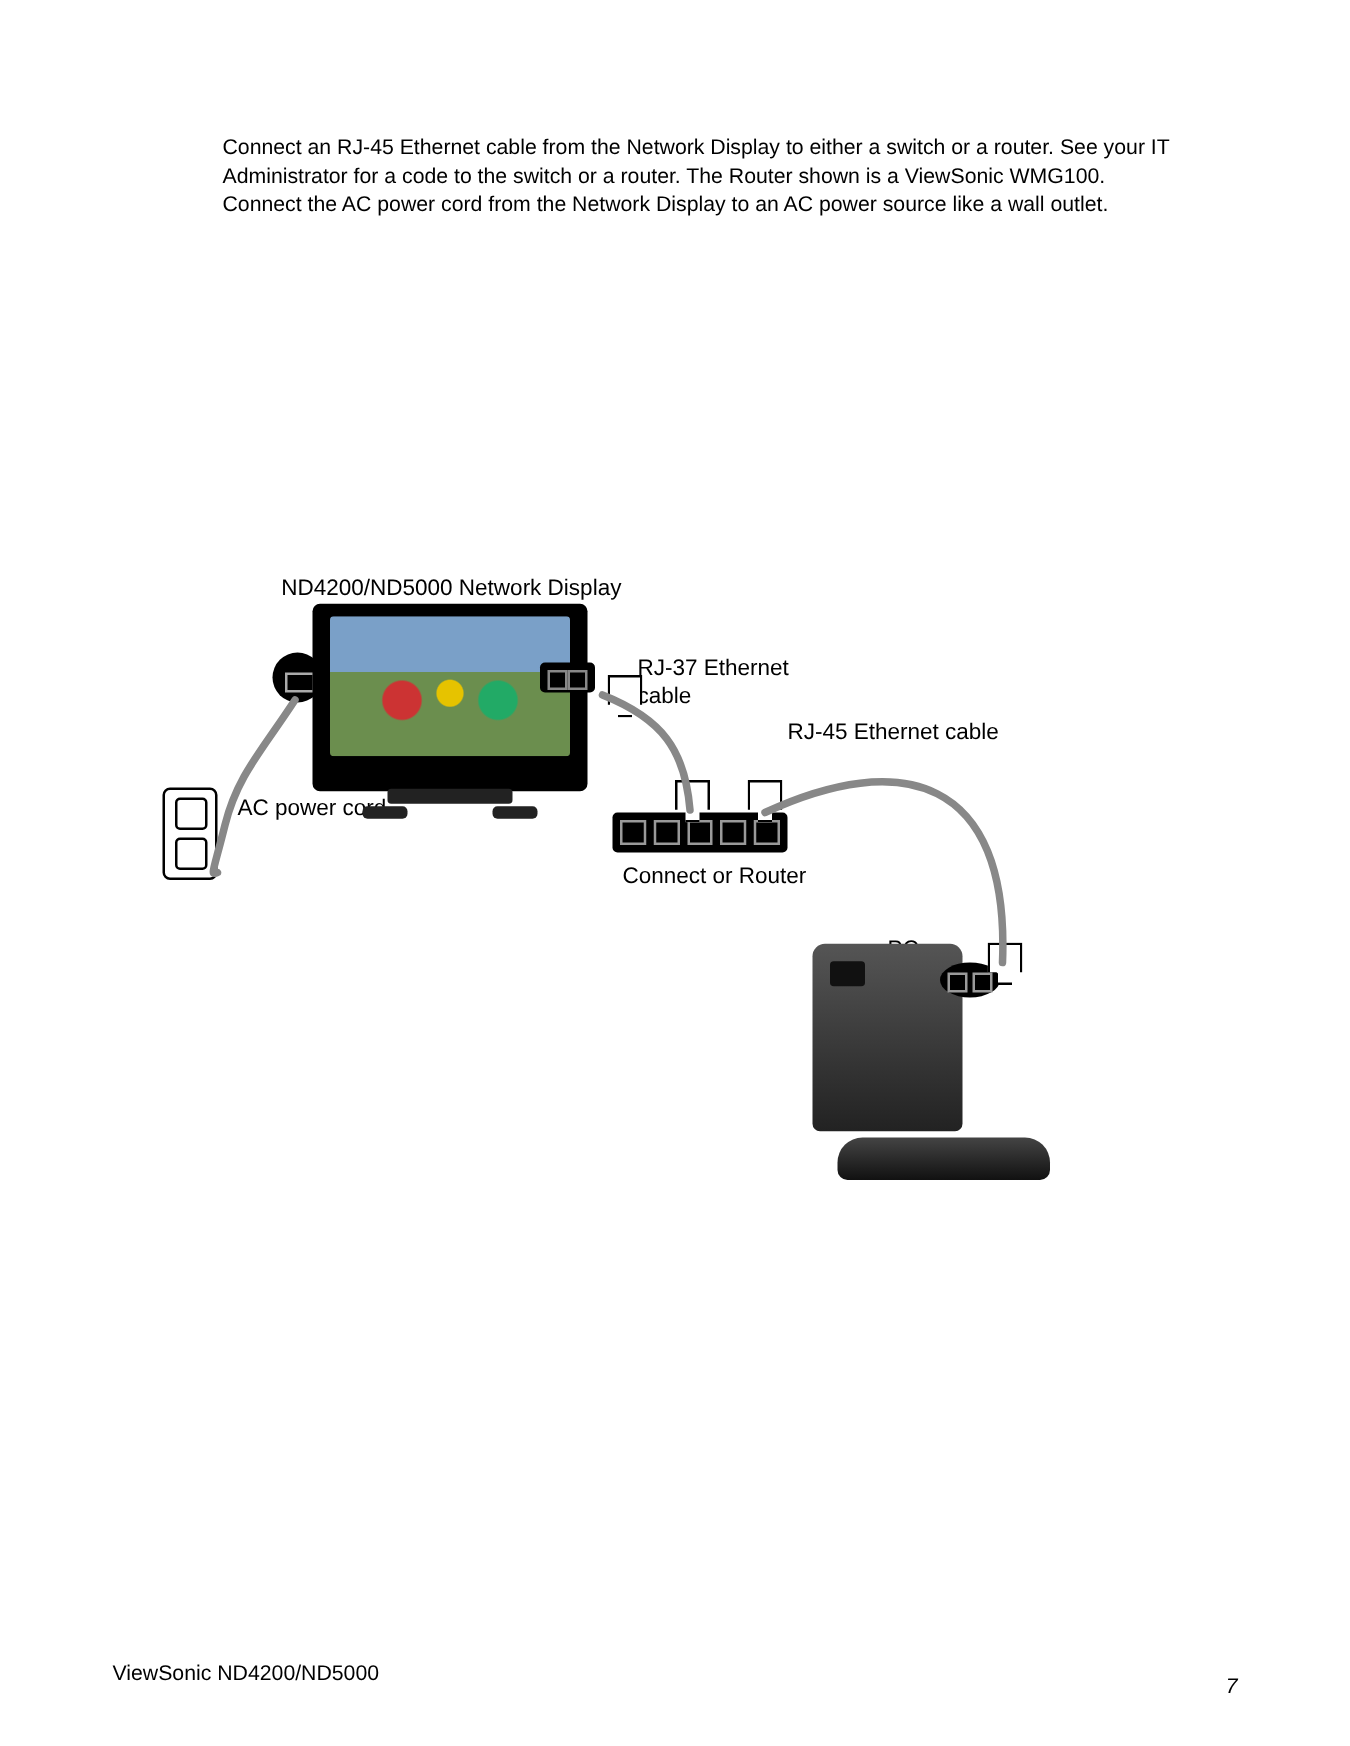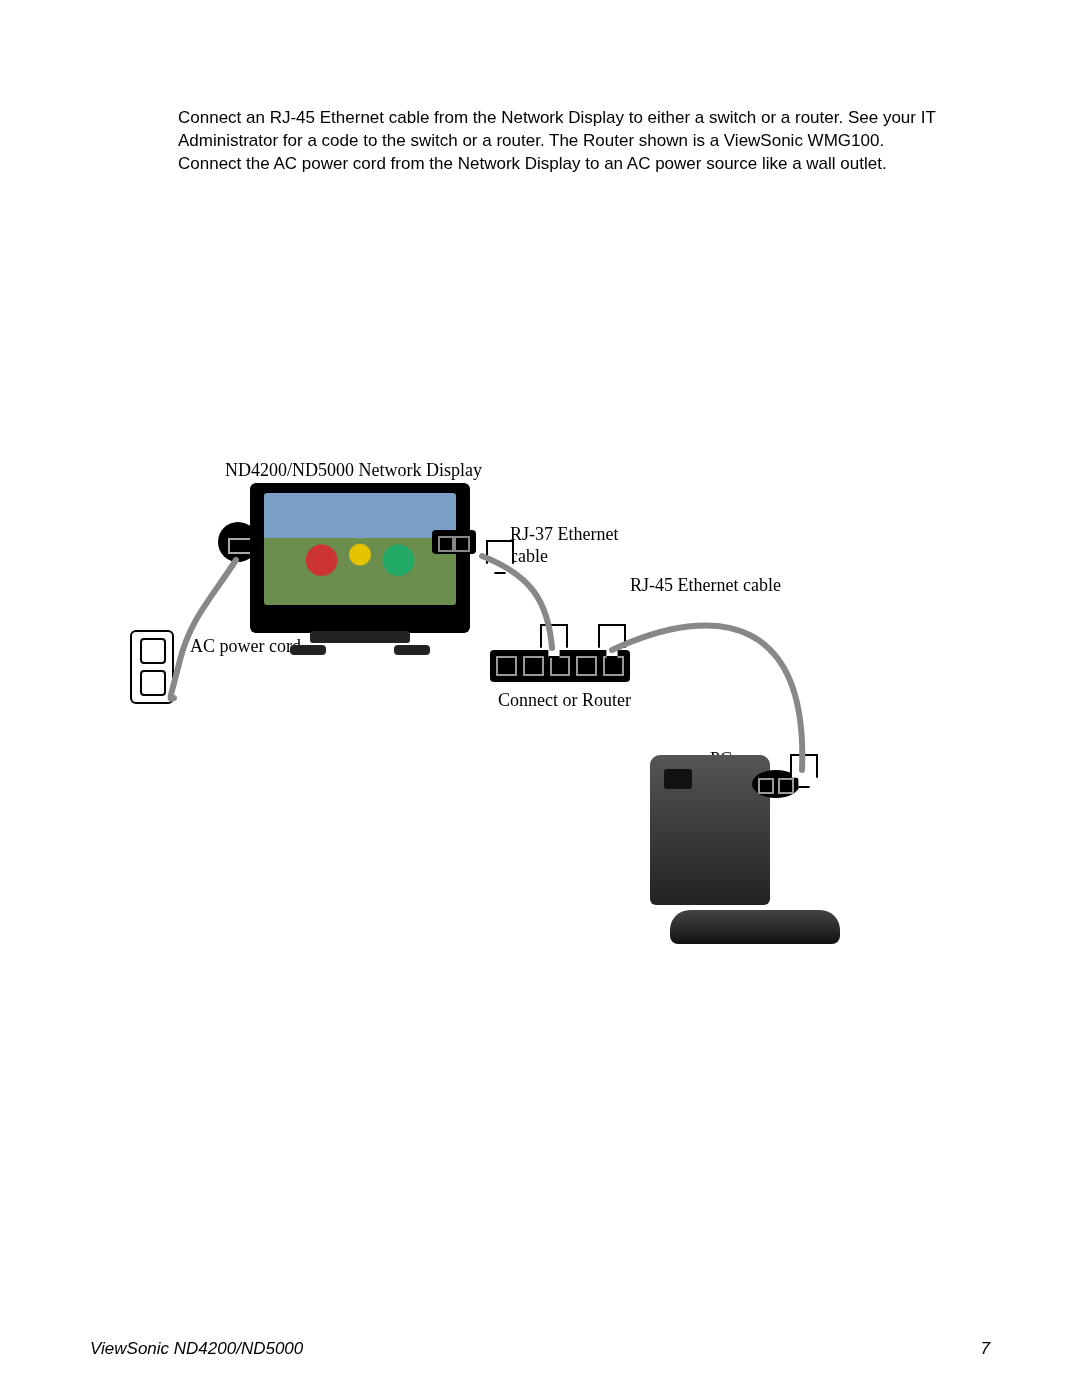--- a/index.html
+++ b/index.html
@@ -47,29 +47,27 @@
     width: 1080px;
     height: 1397px;
     pointer-events: none;
   }
   .lbl {
     position: absolute;
     font-size: 18px;
     color: #000;
     line-height: 1.2;
     white-space: pre;
-    font-family: Liberation Serif, serif;
   }
 
   
   .footer {
     position: absolute;
     left: 90px;
-    bottom: 38px;
-    font-style: italic;
+    bottom: 48px;
     font-size: 17px;
   }
   .page-num {
     position: absolute;
     right: 90px;
     bottom: 38px;
     font-style: italic;
     font-size: 17px;
   }
 

